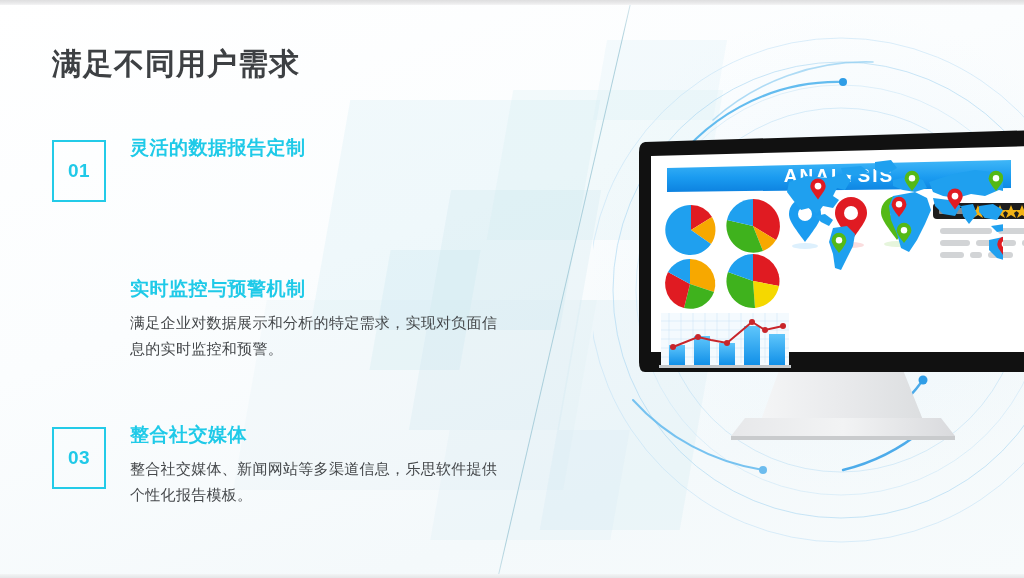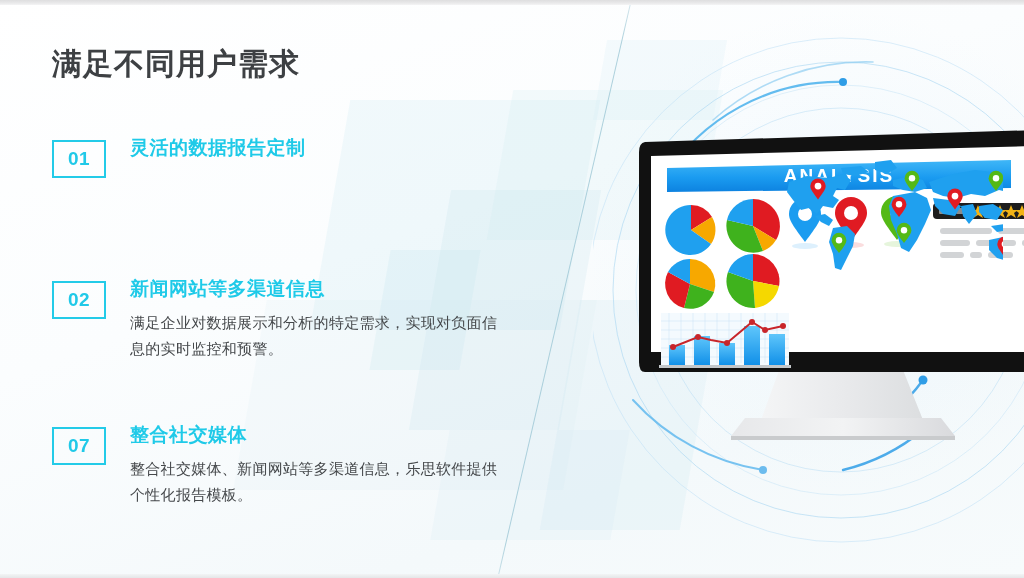--- a/index.html
+++ b/index.html
@@ -82,21 +82,21 @@
   }
   .feature.f1 { top: 137px; }
   .feature.f2 { top: 278px; }
   .feature.f3 { top: 424px; }
 
   .num-box {
     position: absolute;
     left: 0;
     top: 3px;
     width: 54px;
-    height: 38px;
+    height: 62px;
     border: 2px solid #23cbe8;
     box-sizing: border-box;
     display: flex;
     align-items: center;
     justify-content: center;
     font-size: 19px;
     font-weight: bold;
     color: #20c9e8;
     letter-spacing: .5px;
   }
@@ -394,29 +394,28 @@
     <div class="page-title">满足不同用户需求</div>
 
     <div class="feature f1">
       <div class="num-box">01</div>
       <div class="feat-body">
         <div class="feat-title">灵活的数据报告定制</div>
       </div>
     </div>
 
     <div class="feature f2">
-      <div class="num-box">02</div>
       <div class="feat-body">
-        <div class="feat-title">新闻网站等多渠道信息</div>
+        <div class="feat-title">实时监控与预警机制</div>
         <div class="feat-desc">满足企业对数据展示和分析的特定需求，实现对负面信息的实时监控和预警。</div>
       </div>
     </div>
 
     <div class="feature f3">
-      <div class="num-box">07</div>
+      <div class="num-box">03</div>
       <div class="feat-body">
         <div class="feat-title">整合社交媒体</div>
         <div class="feat-desc">整合社交媒体、新闻网站等多渠道信息，乐思软件提供个性化报告模板。</div>
       </div>
     </div>
 
   </div>
 
   <div class="top-strip"></div>
   <div class="bottom-strip"></div>

